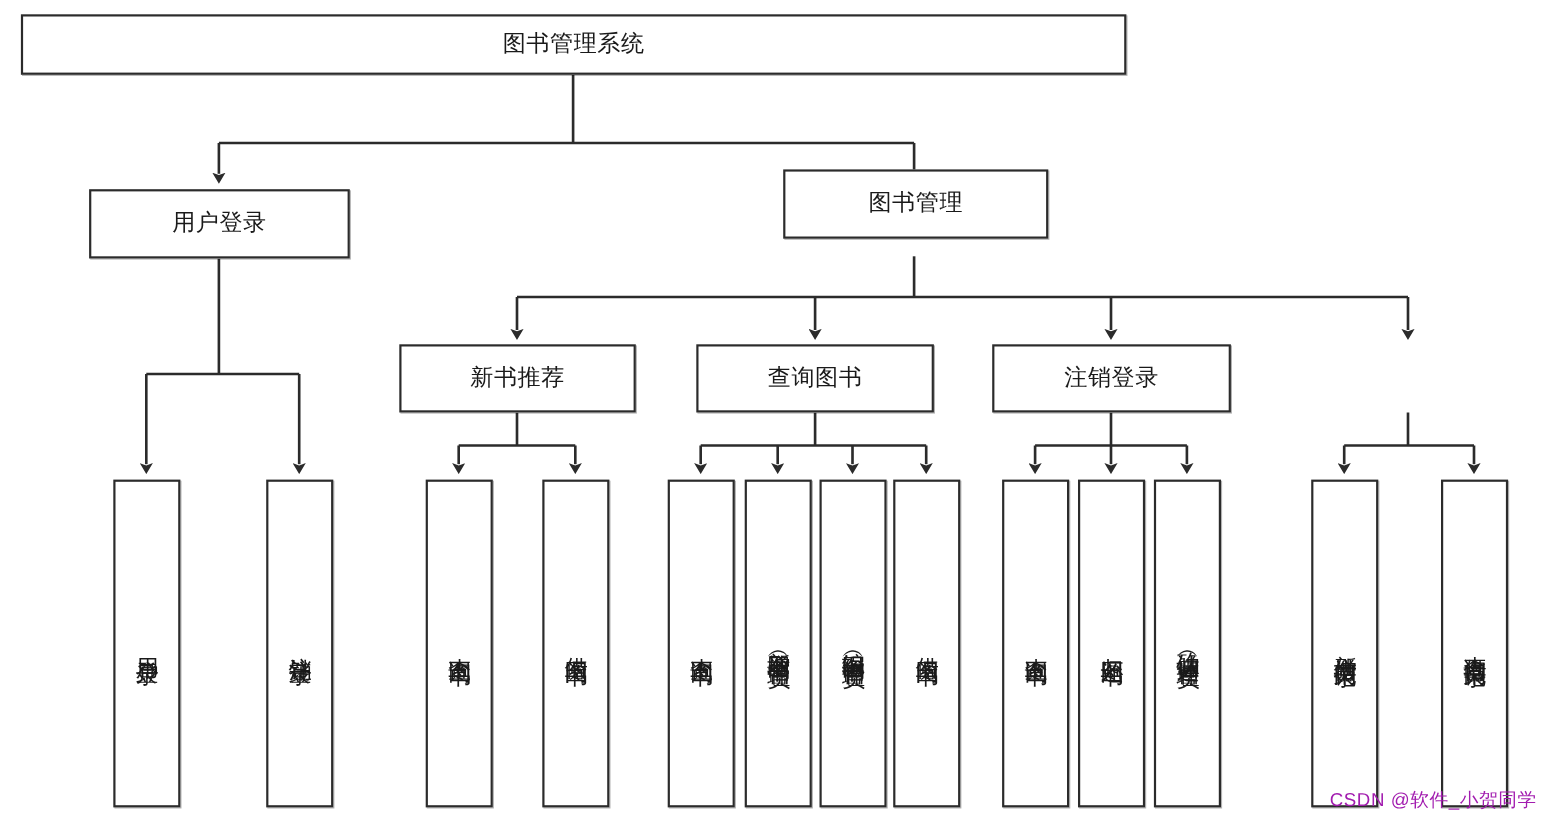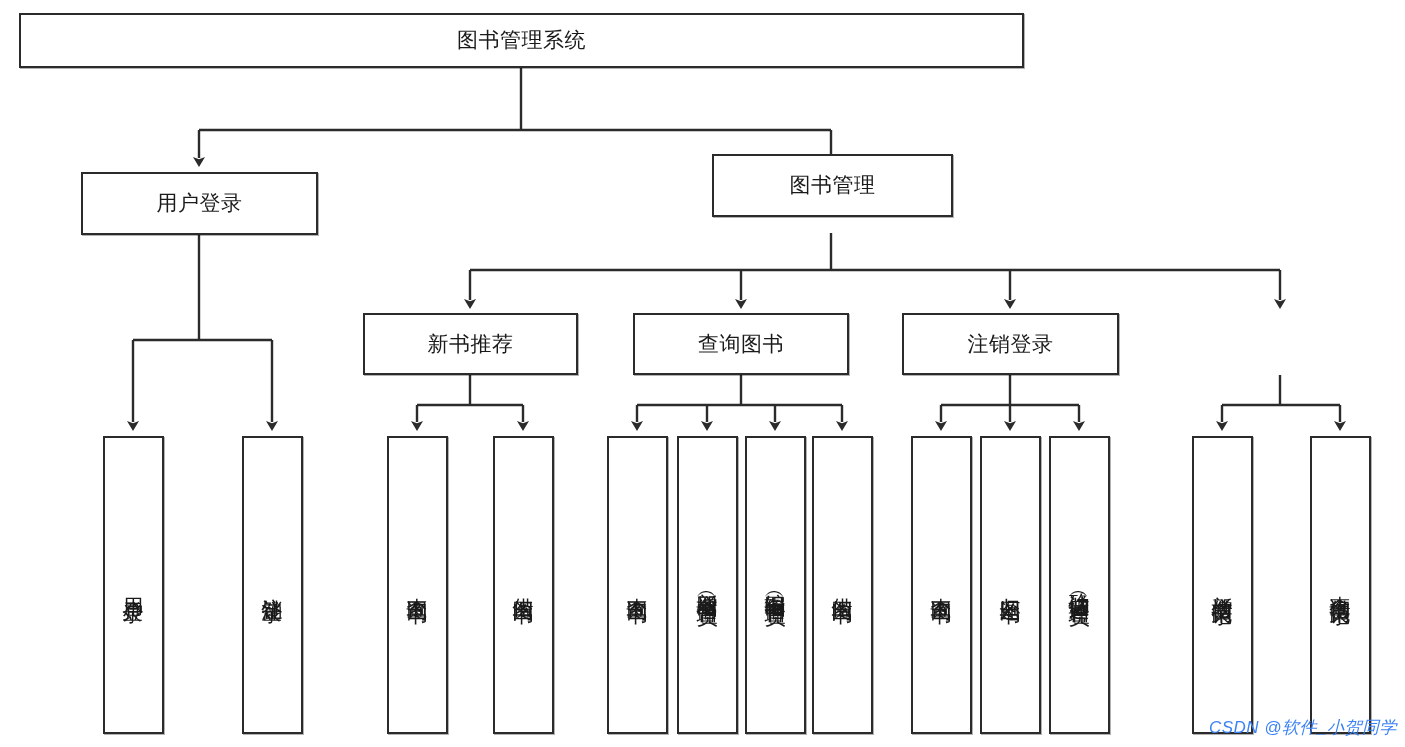--- a/index.html
+++ b/index.html
@@ -57,25 +57,24 @@
     letter-spacing: 2px;
     line-height: 1.0;
     white-space: normal;
     max-height: 276px;
   }
   #watermark {
     position: absolute;
     right: 8px;
     bottom: 8px;
     font-size: 17px;
-    color: #3b82f6;
+    color: #a21caf;
     letter-spacing: 0.5px;
     white-space: nowrap;
     user-select: none;
-    font-style: italic;
   }
 </style>
 </head>
 <body>
 
 <div id="canvas">
 
   <svg class="wires" viewBox="0 0 1405 747" xmlns="http://www.w3.org/2000/svg">
     <defs>
       <marker id="arrow" markerWidth="10" markerHeight="12" refX="1" refY="6" orient="auto" markerUnits="userSpaceOnUse">

